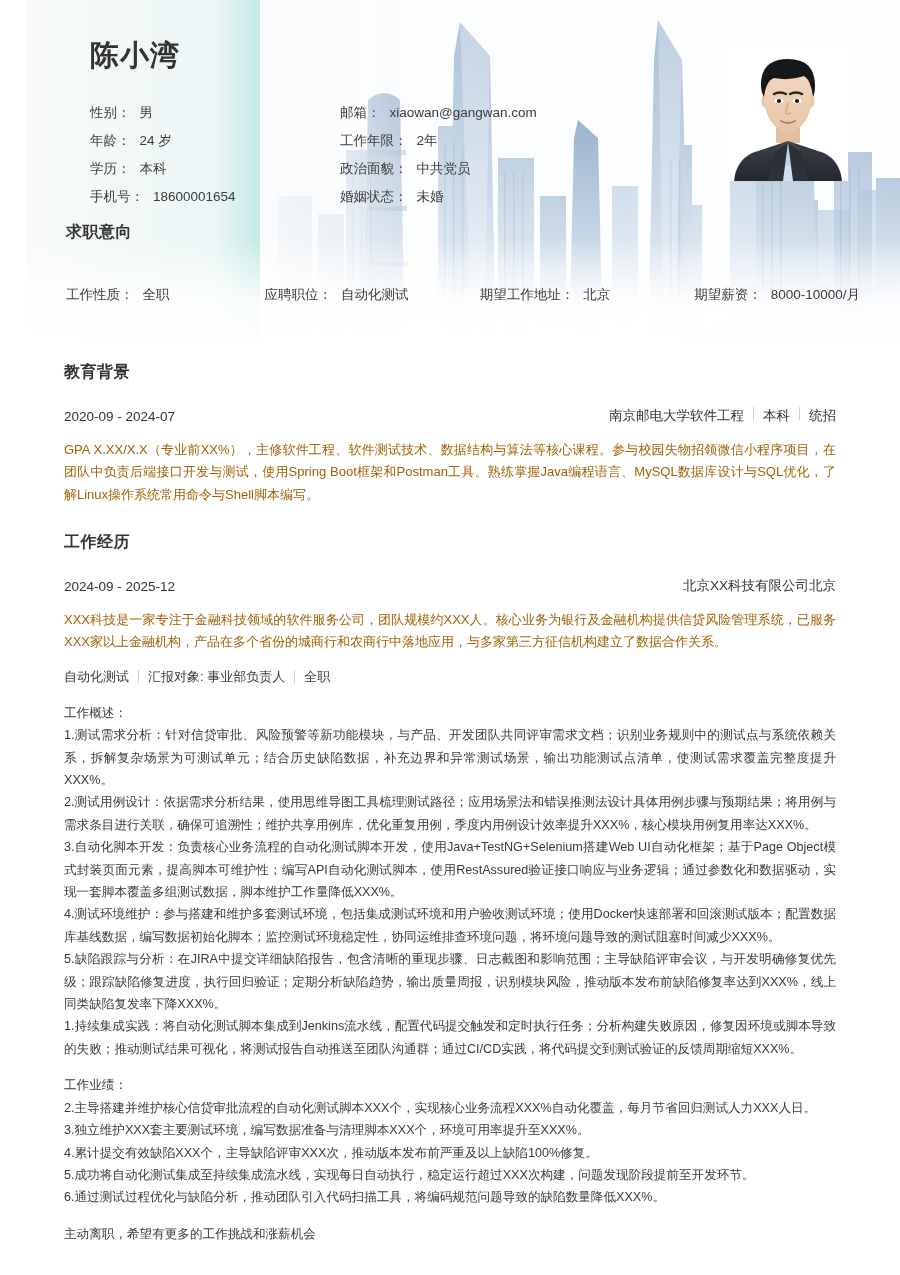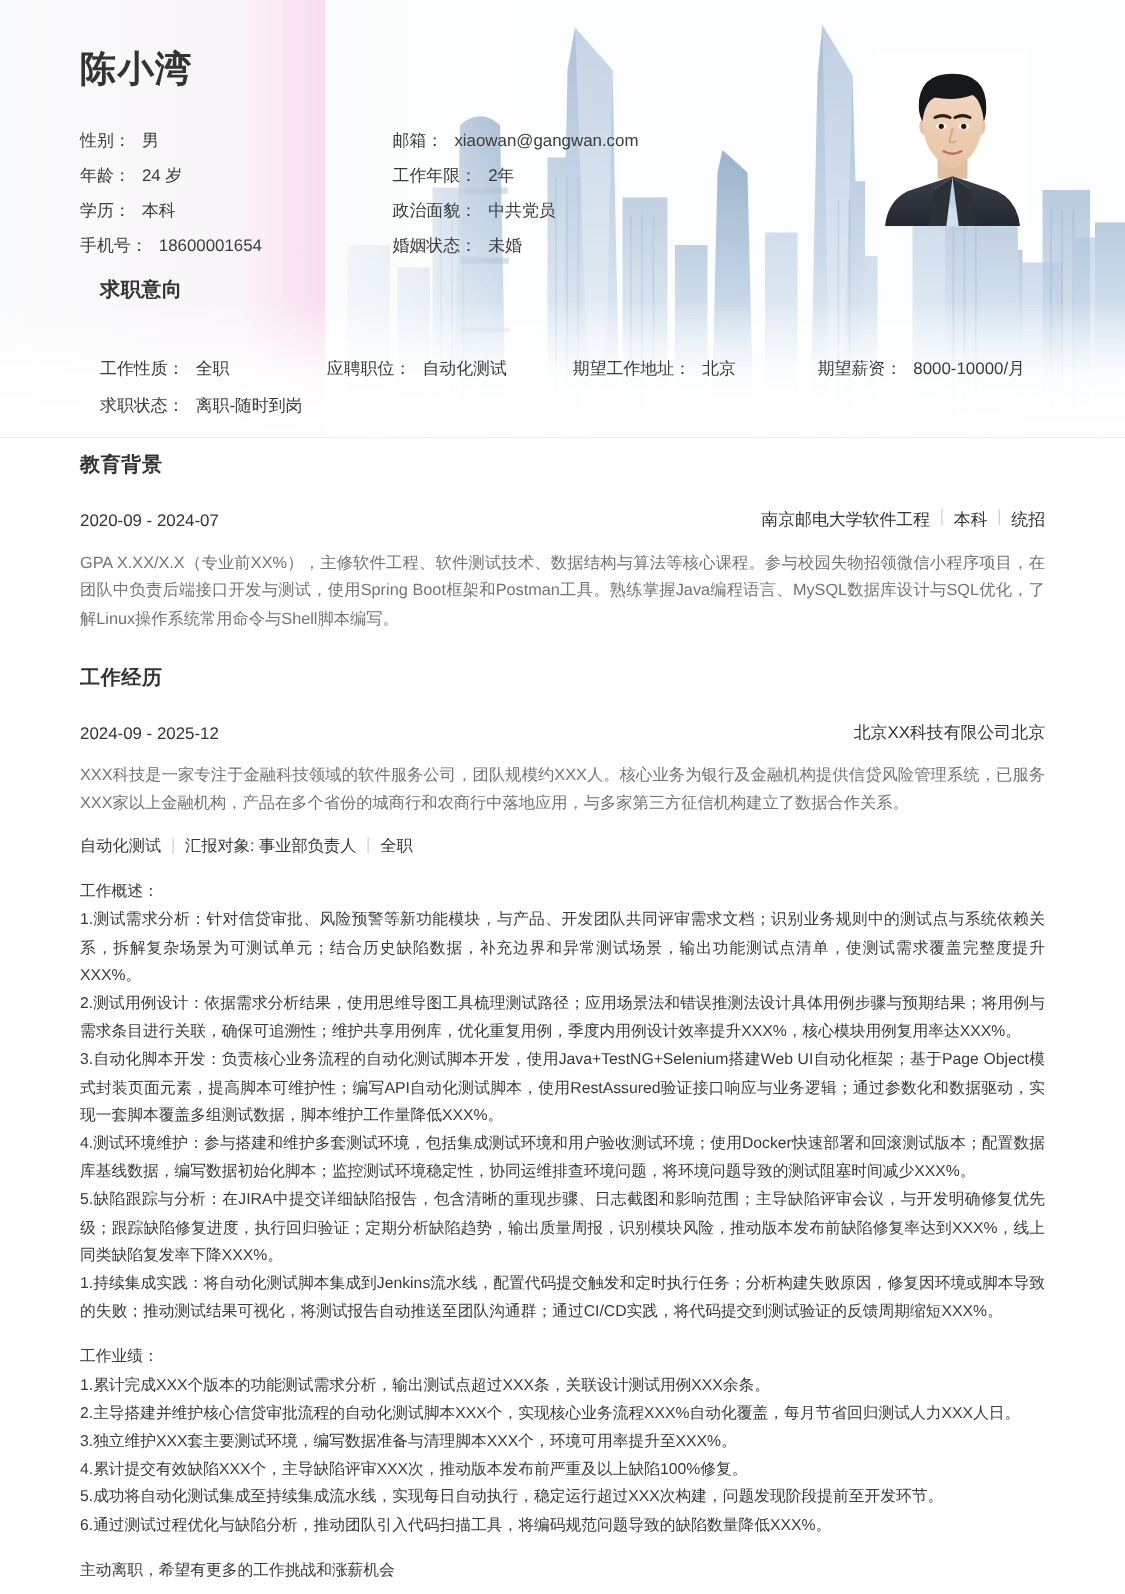--- a/index.html
+++ b/index.html
@@ -14,21 +14,22 @@
     color: #333333;
     overflow: hidden;
     position: relative;
   }
 
   
   .header {
     position: relative;
     height: 350px;
     overflow: hidden;
-    background: #f9a8d4;
+    background: #14b8a6;
+    margin-left: 26px;
   }
   .city-bg {
     position: absolute;
     inset: 0;
     overflow: hidden;
   }
   .city-bg svg {
     position: absolute;
     right: 0;
     top: 0;
@@ -106,21 +107,21 @@
     font-weight: bold;
     color: #333333;
     letter-spacing: 0.5px;
   }
 
   .jobintent {
     position: absolute;
     left: 0; right: 0;
     top: 222px;
     z-index: 6;
-    padding: 0 80px;
+    padding: 0 40px;
     box-sizing: border-box;
   }
   .intent-rows { margin-top: 37px; }
   .intent-row {
     display: flex;
     height: 30px;
     align-items: center;
     font-size: 13.5px;
     color: #3b3b3b;
   }
@@ -147,21 +148,21 @@
     width: 1px;
     height: 13px;
     background: #cfcfcf;
     margin: 0 9px;
     vertical-align: middle;
   }
 
   .para {
     font-size: 13px;
     line-height: 1.72;
-    color: #737373;
+    color: #a16207;
     margin-top: 14px;
     text-align: justify;
   }
   .meta-line {
     font-size: 13px;
     color: #3a3a3a;
     margin-top: 14px;
     display: flex;
     align-items: center;
   }
@@ -382,26 +383,20 @@
         </div>
         <div class="intent-cell ic-c">
           <span class="lbl">期望工作地址：</span>
           <span class="val">北京</span>
         </div>
         <div class="intent-cell">
           <span class="lbl">期望薪资：</span>
           <span class="val">8000-10000/月</span>
         </div>
       </div>
-      <div class="intent-row">
-        <div class="intent-cell ic-a">
-          <span class="lbl">求职状态：</span>
-          <span class="val">离职-随时到岗</span>
-        </div>
-      </div>
     </div>
   </div>
 </div>
 
 <div class="section edu-section">
   <div class="section-title">教育背景</div>
   <div class="entry-head">
     <div class="eh-left">2020-09 - 2024-07</div>
     <div class="eh-mid">南京邮电大学</div>
     <div class="eh-right">
@@ -436,21 +431,20 @@
   <div class="body-block tight">1.测试需求分析：针对信贷审批、风险预警等新功能模块，与产品、开发团队共同评审需求文档；识别业务规则中的测试点与系统依赖关系，拆解复杂场景为可测试单元；结合历史缺陷数据，补充边界和异常测试场景，输出功能测试点清单，使测试需求覆盖完整度提升XXX%。</div>
   <div class="body-block tight">2.测试用例设计：依据需求分析结果，使用思维导图工具梳理测试路径；应用场景法和错误推测法设计具体用例步骤与预期结果；将用例与需求条目进行关联，确保可追溯性；维护共享用例库，优化重复用例，季度内用例设计效率提升XXX%，核心模块用例复用率达XXX%。</div>
   <div class="body-block tight">3.自动化脚本开发：负责核心业务流程的自动化测试脚本开发，使用Java+TestNG+Selenium搭建Web UI自动化框架；基于Page Object模式封装页面元素，提高脚本可维护性；编写API自动化测试脚本，使用RestAssured验证接口响应与业务逻辑；通过参数化和数据驱动，实现一套脚本覆盖多组测试数据，脚本维护工作量降低XXX%。</div>
   <div class="body-block tight">4.测试环境维护：参与搭建和维护多套测试环境，包括集成测试环境和用户验收测试环境；使用Docker快速部署和回滚测试版本；配置数据库基线数据，编写数据初始化脚本；监控测试环境稳定性，协同运维排查环境问题，将环境问题导致的测试阻塞时间减少XXX%。</div>
   <div class="body-block tight">5.缺陷跟踪与分析：在JIRA中提交详细缺陷报告，包含清晰的重现步骤、日志截图和影响范围；主导缺陷评审会议，与开发明确修复优先级；跟踪缺陷修复进度，执行回归验证；定期分析缺陷趋势，输出质量周报，识别模块风险，推动版本发布前缺陷修复率达到XXX%，线上同类缺陷复发率下降XXX%。</div>
   <div class="body-block tight">1.持续集成实践：将自动化测试脚本集成到Jenkins流水线，配置代码提交触发和定时执行任务；分析构建失败原因，修复因环境或脚本导致的失败；推动测试结果可视化，将测试报告自动推送至团队沟通群；通过CI/CD实践，将代码提交到测试验证的反馈周期缩短XXX%。</div>
 
   <div class="gap"></div>
 
   <div class="body-block tight">工作业绩：</div>
-  <div class="body-block tight">1.累计完成XXX个版本的功能测试需求分析，输出测试点超过XXX条，关联设计测试用例XXX余条。</div>
   <div class="body-block tight">2.主导搭建并维护核心信贷审批流程的自动化测试脚本XXX个，实现核心业务流程XXX%自动化覆盖，每月节省回归测试人力XXX人日。</div>
   <div class="body-block tight">3.独立维护XXX套主要测试环境，编写数据准备与清理脚本XXX个，环境可用率提升至XXX%。</div>
   <div class="body-block tight">4.累计提交有效缺陷XXX个，主导缺陷评审XXX次，推动版本发布前严重及以上缺陷100%修复。</div>
   <div class="body-block tight">5.成功将自动化测试集成至持续集成流水线，实现每日自动执行，稳定运行超过XXX次构建，问题发现阶段提前至开发环节。</div>
   <div class="body-block tight">6.通过测试过程优化与缺陷分析，推动团队引入代码扫描工具，将编码规范问题导致的缺陷数量降低XXX%。</div>
 
   <div class="gap"></div>
 
   <div class="body-block tight">主动离职，希望有更多的工作挑战和涨薪机会</div>
 </div>

